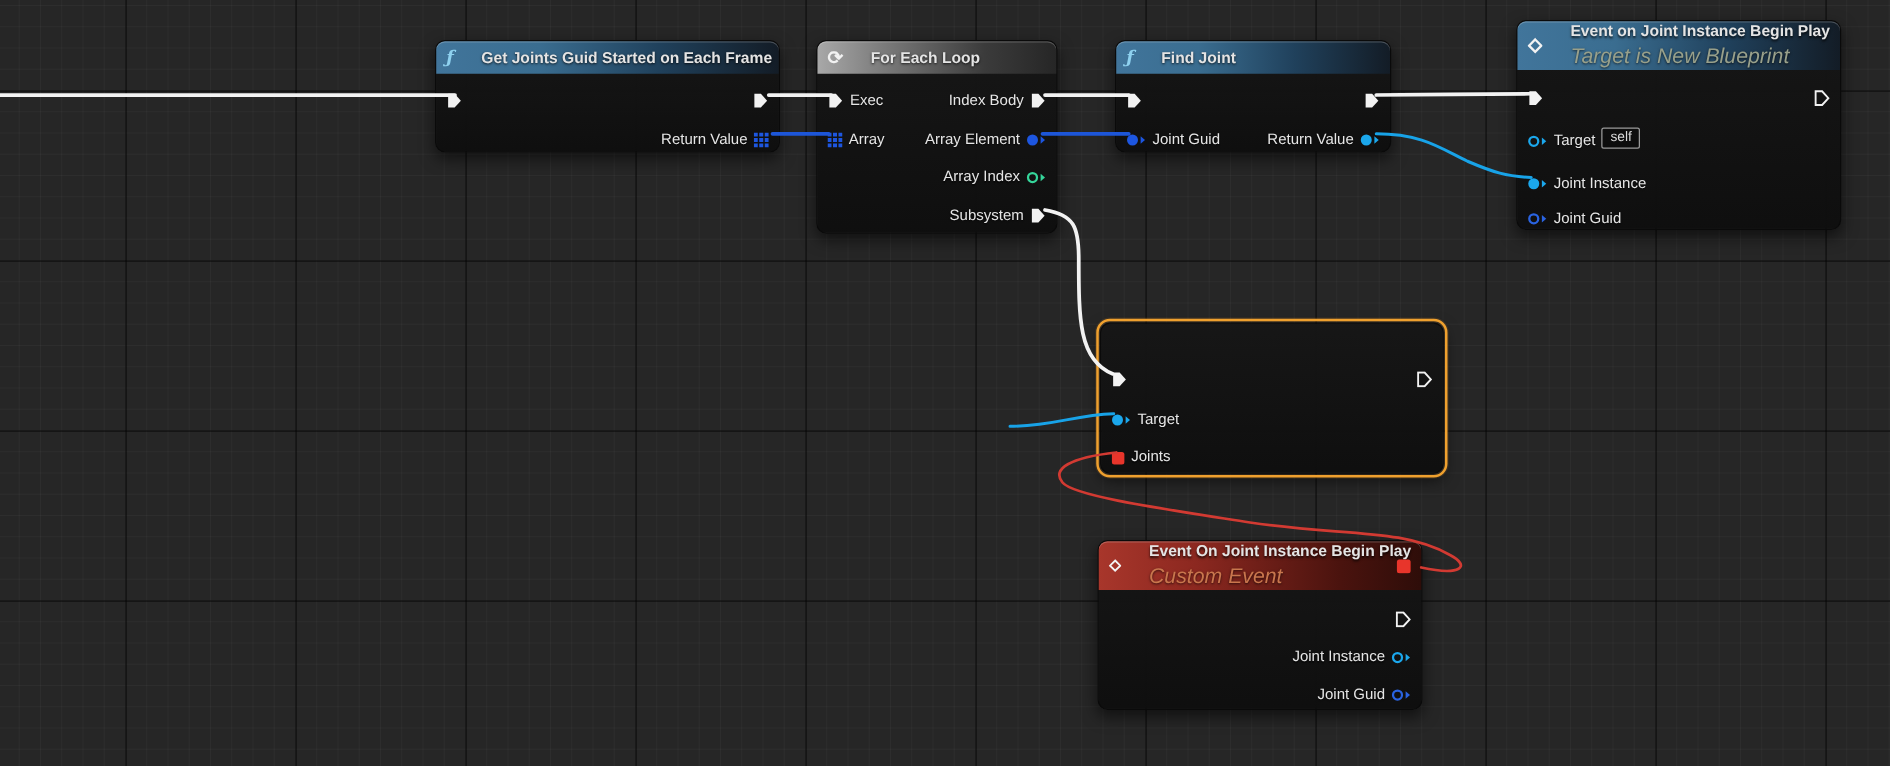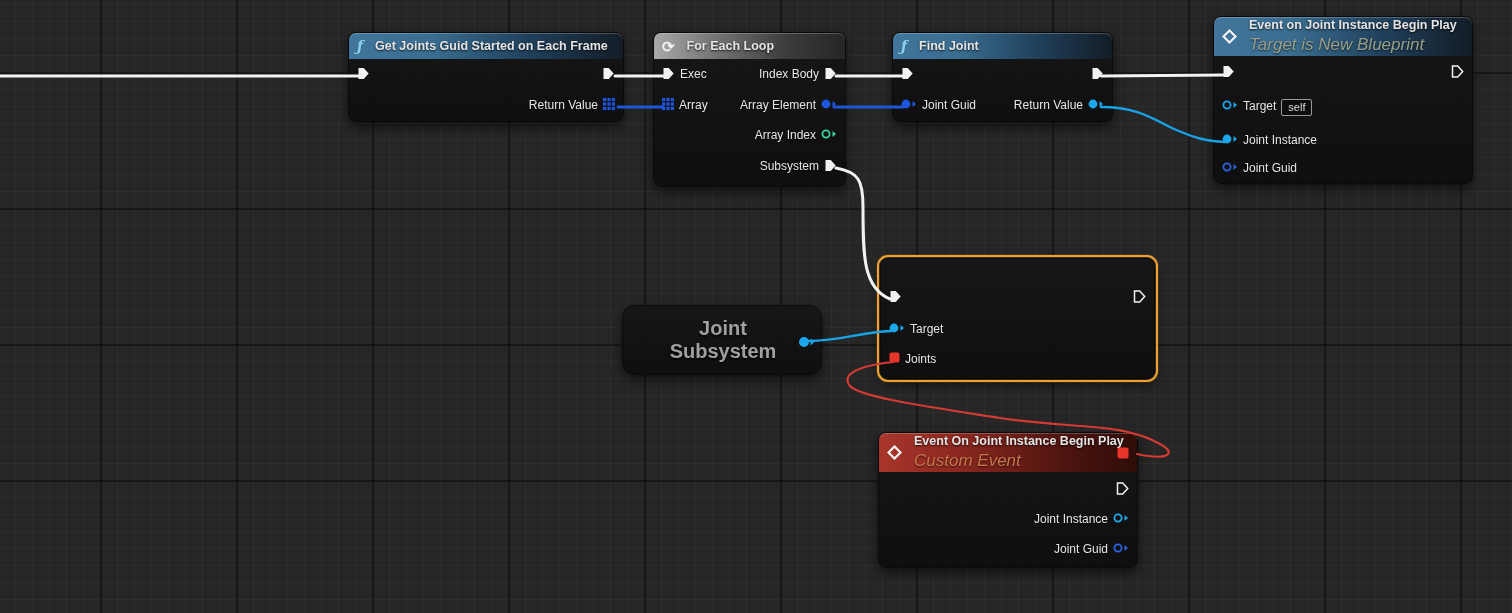--- a/index.html
+++ b/index.html
@@ -23,39 +23,39 @@
 
   .node{
     position:absolute;z-index:10;
     background:linear-gradient(to bottom, rgba(22,22,22,0.97), rgba(14,14,14,0.97));
     border:1px solid #0a0a0a;border-radius:8px;
     box-shadow:0 5px 12px rgba(0,0,0,0.55);
     box-sizing:border-box;
   }
   .node.selected{outline:2px solid #efa02e;outline-offset:1px;box-shadow:0 0 0 4px rgba(239,160,46,0.12),0 5px 12px rgba(0,0,0,0.6);}
   .hdr{
-    position:absolute;left:0;top:0;right:0;display:flex;align-items:center;gap:12px;
+    position:absolute;left:0;top:0;right:0;display:flex;align-items:center;gap:22px;
     padding:0 8px;border-radius:7px 7px 0 0;
     box-shadow:inset 0 1px 0 rgba(255,255,255,0.22);
   }
   .hdr.one{height:26px;}
   .hdr.two{height:39px;align-items:center;}
   .hdr-blue{background:linear-gradient(to right,#41759b 0%,#3a6d90 30%,#20415c 65%,#131c26 100%);}
   .hdr-gray{background:linear-gradient(to right,#a8a8a8 0%,#7f7f7f 25%,#3b3b3b 70%,#262626 100%);}
   .hdr-red{background:linear-gradient(to right,#a8362b 0%,#8c2820 30%,#4a130e 75%,#2e0d09 100%);}
   .ttl{font-size:12.5px;font-weight:bold;color:#e4e4e4;text-shadow:0 1px 2px rgba(0,0,0,0.8);white-space:nowrap;}
   .sub{font-size:17px;font-style:italic;font-weight:normal;text-shadow:0 1px 2px rgba(0,0,0,0.7);white-space:nowrap;}
   .sub-target{color:#98a08b;}
   .sub-custom{color:#c9764d;}
   .hdr-col{display:flex;flex-direction:column;line-height:1.25;}
   .ic-f{font-style:italic;font-weight:bold;font-size:14px;color:#8ed1ef;font-family:"DejaVu Serif",serif;line-height:1;}
   .ic-loop{font-size:15px;font-weight:bold;color:#f2f2f2;line-height:1;}
   .ic-bind{width:13px;height:11px;background:#9eadb6;border:2px solid #cdd6db;border-radius:1px;box-sizing:border-box;flex:none;}
 
-  .row{position:absolute;height:20px;display:flex;align-items:flex-start;gap:5px;}
+  .row{position:absolute;height:20px;display:flex;align-items:flex-end;gap:5px;}
   .row.in{left:8px;}
   .row.out{right:8px;flex-direction:row-reverse;}
   .plabel{font-size:12px;color:#e6e6e6;white-space:nowrap;text-shadow:0 1px 1px rgba(0,0,0,0.6);}
   .pin{display:block;flex:none;}
 
   .selfbox{
     border:1px solid #9a9a9a;border-radius:2px;background:rgba(0,0,0,0.25);
     font-size:11px;color:#dcdcdc;padding:1px 6px;line-height:13px;
   }
   .subsys-title{
@@ -253,29 +253,20 @@
       <span class="plabel">Target</span>
     </div>
     <div class="row in" style="top:93px">
       <svg class="pin" width="11" height="11" viewBox="0 0 11 11">
           <rect x="0.5" y="0.5" width="10" height="10" rx="2" fill="#e8352b"></rect>
         </svg>
       <span class="plabel">Joints</span>
     </div>
   </div>
 
-  <div class="node" style="left:622px;top:305px;width:200px;height:70px;border-radius:12px">
-    <div class="subsys-title" style="width:130px;left:35px">Joint Subsystem</div>
-    <div class="subsys-pin">
-      <svg class="pin" width="16" height="12" viewBox="0 0 16 12">
-          <circle cx="5" cy="6" r="5" fill="#1ba7ec"></circle>
-          <path d="M11.5 2.5 L15.5 6 L11.5 9.5 Z" fill="#1ba7ec"></path>
-        </svg>
-    </div>
-  </div>
 
   <div class="node" style="left:878px;top:432px;width:260px;height:136px">
     <div class="hdr two hdr-red">
       <svg width="15" height="15" viewBox="0 0 15 15">
           <path d="M7.5 1.5 L13.5 7.5 L7.5 13.5 L1.5 7.5 Z" fill="none" stroke="#f2f2f2" stroke-width="2.2"></path>
         </svg>
       <div class="hdr-col">
         <span class="ttl">Event On Joint Instance Begin Play</span>
         <span class="sub sub-custom">Custom Event</span>
       </div>

